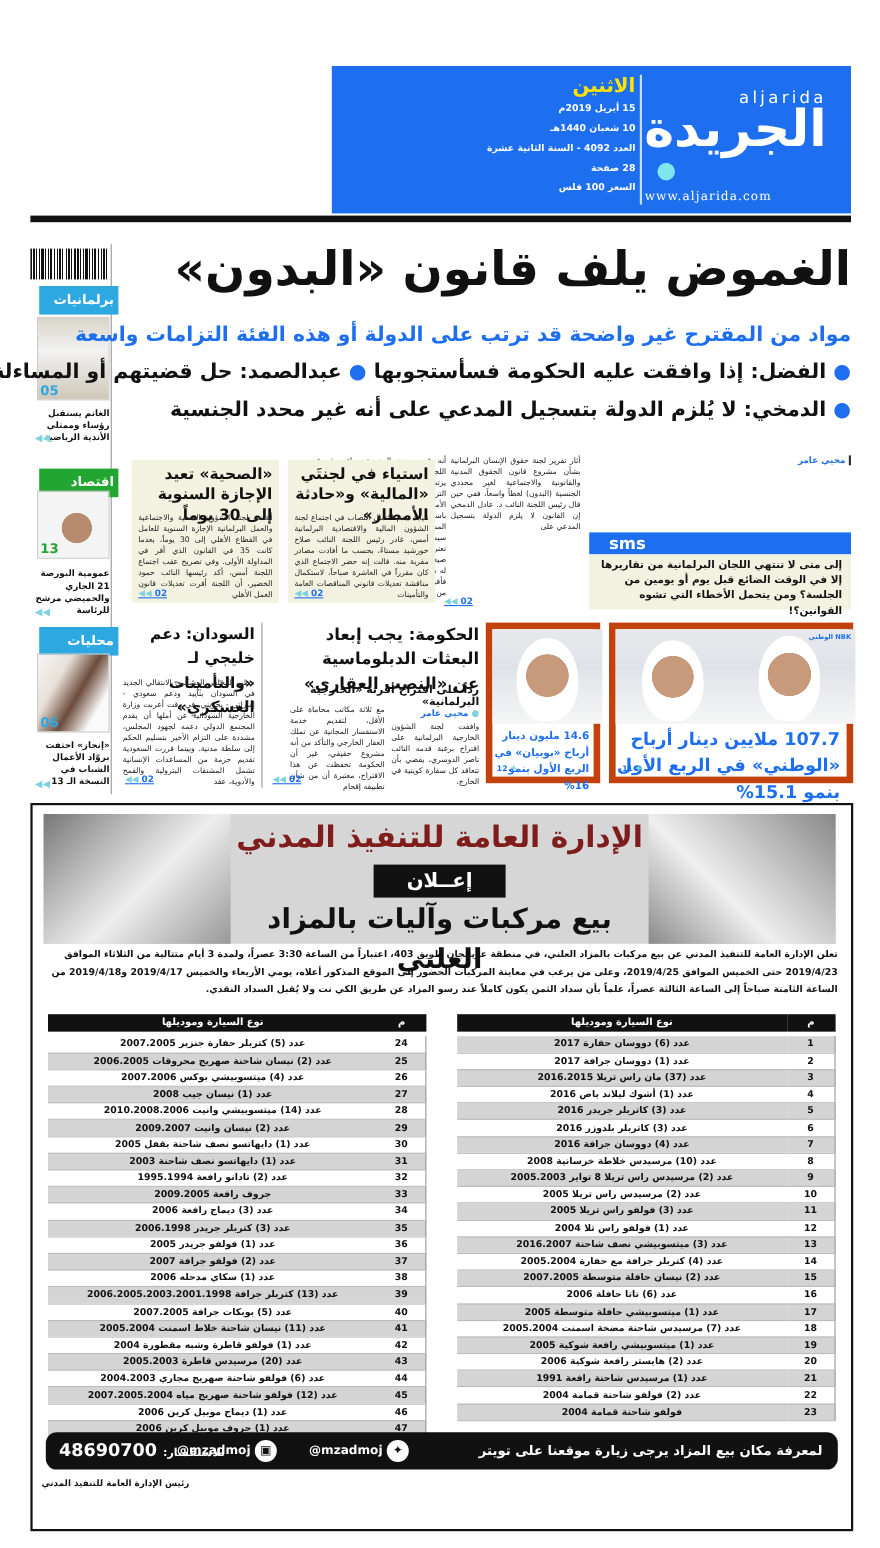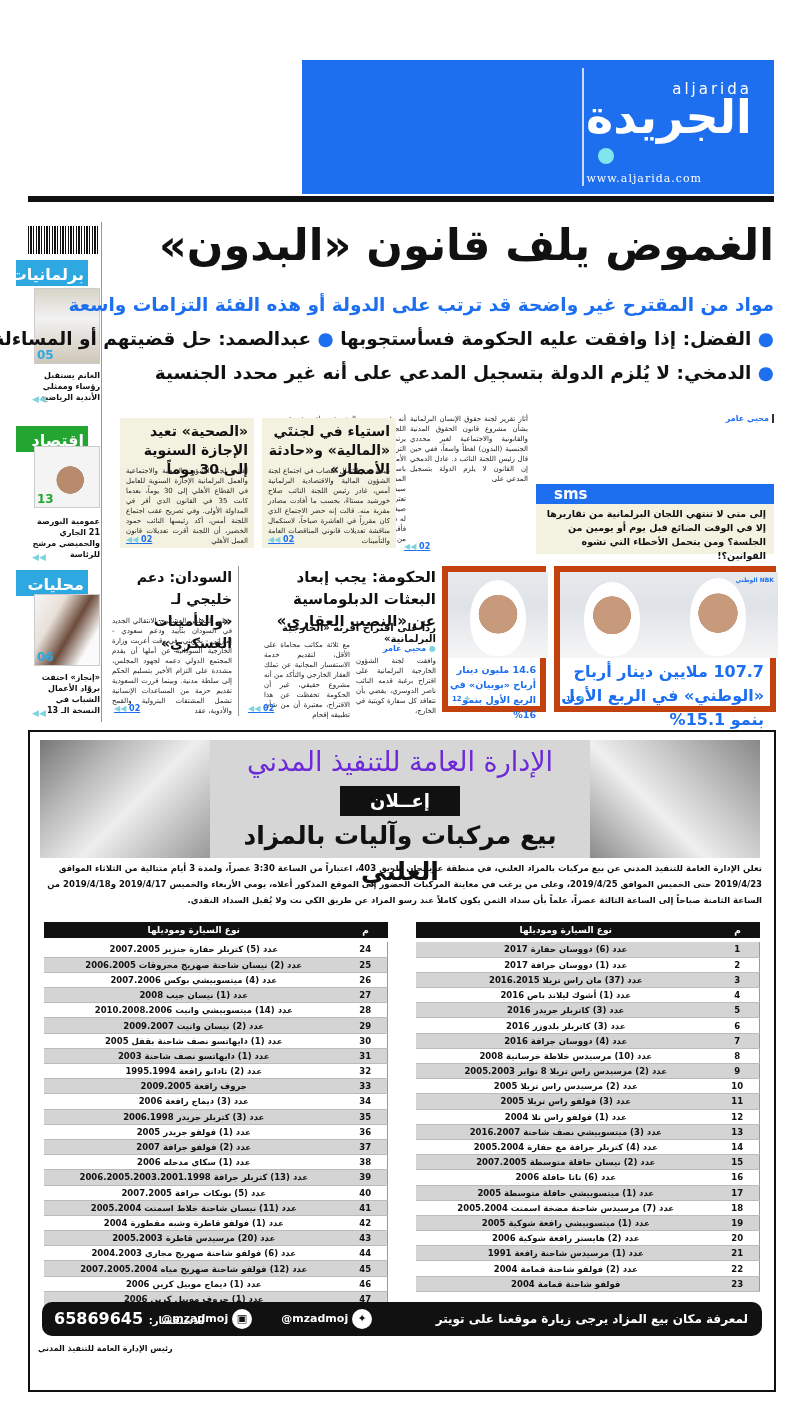--- a/index.html
+++ b/index.html
@@ -27,21 +27,21 @@
   #ad-badge-main { font-size: 12px; font-weight: bold; line-height: 14px; }
   #ad-brand { right: 12px; top: 28px; color: #e32424; font-weight: bold; font-size: 20px; }
   #ad-phone { right: 10px; bottom: 8px; color: #e32424; font-weight: bold; font-size: 9px; direction: ltr; }
   #ad-store { right: 80px; bottom: 10px; color: #4473c4; font-size: 5px; direction: ltr; }
 
   #mast-rule { left: 28px; top: 196px; width: 746px; height: 6px; background: #111; }
 
   
   #barcode { left: 28px; top: 226px; width: 70px; height: 28px; background: repeating-linear-gradient(90deg,#111 0 1px,#fff 1px 2px,#111 2px 4px,#fff 4px 5px,#111 5px 6px,#fff 6px 8px); }
   #sidebar-rule { left: 101px; top: 222px; width: 1px; height: 500px; background: #999; }
-  .side-head { left: 16px; width: 72px; height: 26px; color: #fff; font-weight: bold; font-size: 16px; text-align: right; padding: 5px 4px 0 0; }
+  .side-head { left: 36px; width: 72px; height: 26px; color: #fff; font-weight: bold; font-size: 12px; text-align: right; padding: 5px 4px 0 0; }
   .side-photo { left: 34px; width: 66px; border: 1px solid #ccc; }
   .side-num { font-weight: bold; font-size: 12px; left: 2px; bottom: 1px; position: absolute; }
   .side-cap { left: 28px; width: 72px; font-size: 8px; font-weight: bold; line-height: 11px; text-align: right; }
   .side-arrow { left: 32px; color: #7fd3e0; font-size: 9px; }
 
   
   #headline { right: 26px; top: 214px; width: 660px; font-size: 43px; font-weight: bold; line-height: 62px; text-align: right; letter-spacing: -1px; }
   #subhead { right: 26px; top: 294px; width: 670px; font-size: 18.5px; font-weight: bold; color: #1d6ff0; text-align: right; white-space: nowrap; }
   .bullet-line { right: 26px; width: 670px; font-size: 18.5px; font-weight: bold; text-align: right; white-space: nowrap; }
   .bullet { color: #1d6ff0; }
@@ -61,21 +61,21 @@
   .fin-box { border: 6px solid #c2410c; background: #fff; }
   .fin-photo { background: linear-gradient(180deg,#e7e9ec 0%,#dfe3e8 40%,#f6f6f6 100%); }
   .face { position: absolute; border-radius: 50% 50% 45% 45%; background: radial-gradient(circle at 50% 45%,#c79a7c 0 38%,#fff 39% 100%); }
   .fin-title { color: #1d6ff0; font-weight: bold; text-align: right; }
 
   
   #ad2 { left: 28px; top: 730px; width: 748px; height: 662px; border: 2px solid #111; background: #fff; }
   #ad2-banner { left: 10px; top: 8px; width: 720px; height: 118px; background: #d6d6d6; }
   #ad2-photo-l { left: 0; top: 0; width: 170px; height: 118px; background: linear-gradient(135deg,#777 0%,#bbb 30%,#eee 55%,#999 100%); }
   #ad2-photo-r { right: 0; top: 0; width: 170px; height: 118px; background: linear-gradient(225deg,#888 0%,#c5c5c5 35%,#efefef 60%,#8a8a8a 100%); }
-  #ad2-title { left: 170px; top: 4px; width: 380px; text-align: center; font-weight: normal; font-size: 27px; line-height: 36px; color: #6d28d9; }
+  #ad2-title { left: 170px; top: 4px; width: 380px; text-align: center; font-weight: bold; font-size: 27px; line-height: 36px; color: #7f1d1d; }
   #ad2-tag { left: 300px; top: 46px; width: 120px; height: 30px; background: #111; color: #fff; text-align: center; font-weight: bold; font-size: 18px; line-height: 30px; }
   #ad2-subtitle { left: 170px; top: 78px; width: 380px; text-align: center; font-weight: bold; font-size: 25px; line-height: 36px; }
   #ad2-desc { left: 10px; top: 128px; width: 722px; font-size: 8.5px; line-height: 16px; text-align: right; font-weight: bold; }
 
   .tbl { width: 344px; border-collapse: collapse; font-size: 8.5px; font-weight: bold; }
   .tbl th { background: #111; color: #fff; height: 16px; font-size: 9px; }
   .tbl td { height: 15.2px; text-align: center; border-bottom: 1px solid #bbb; }
   .tbl td.num { width: 44px; border-right: 1px solid #999; }
   .tbl tr.odd td { background: #d4d4d4; }
   .tbl tr.even td { background: #ffffff; }
@@ -89,20 +89,28 @@
 </head>
 <body>
 
 <div id="masthead" class="abs">
   <div id="mast-blue" class="abs">
     <div id="logo-text" class="abs">الجريدة</div>
     <div id="logo-latin" class="abs">aljarida</div>
     <div id="logo-dot" class="abs"></div>
     <div id="logo-url" class="abs">www.aljarida.com</div>
     <div id="mast-divider" class="abs"></div>
+    <div id="issue-info" class="abs">
+      <div id="issue-day">الاثنين</div>
+      <div class="issue-line">15 أبريل 2019م</div>
+      <div class="issue-line">10 شعبان 1440هـ</div>
+      <div class="issue-line">العدد 4092 - السنة الثانية عشرة</div>
+      <div class="issue-line">28 صفحة</div>
+      <div class="issue-line">السعر 100 فلس</div>
+    </div>
   </div>
 
 </div>
 <div id="mast-rule" class="abs"></div>
 
 <div id="barcode" class="abs"></div>
 <div id="sidebar-rule" class="abs"></div>
 
 <div class="abs side-head" style="top:260px;background:#2ea8e0;">برلمانيات</div>
 <div class="abs side-photo" style="top:288px;height:76px;background:linear-gradient(180deg,#d8d4c8,#f2f2f2 40%,#cfc7b8);">
@@ -420,17 +428,17 @@
     <div class="foot-item" style="right:390px;font-size:11px;direction:ltr;">
       <span>@mzadmoj</span>
       <span class="social-icon">✦</span>
     </div>
     <div class="foot-item" style="right:510px;font-size:11px;direction:ltr;">
       <span>@mzadmoj</span>
       <span class="social-icon">▣</span>
     </div>
     <div class="foot-item" style="left:12px;">
       <span style="font-size:10px;">للاستفسار:</span>
-      <span style="font-size:16px;">65869645</span>
+      <span style="font-size:16px;">48690700</span>
     </div>
   </div>
   <div id="ad2-sign" class="abs">رئيس الإدارة العامة للتنفيذ المدني</div>
 </div>
 
 </body></html>

